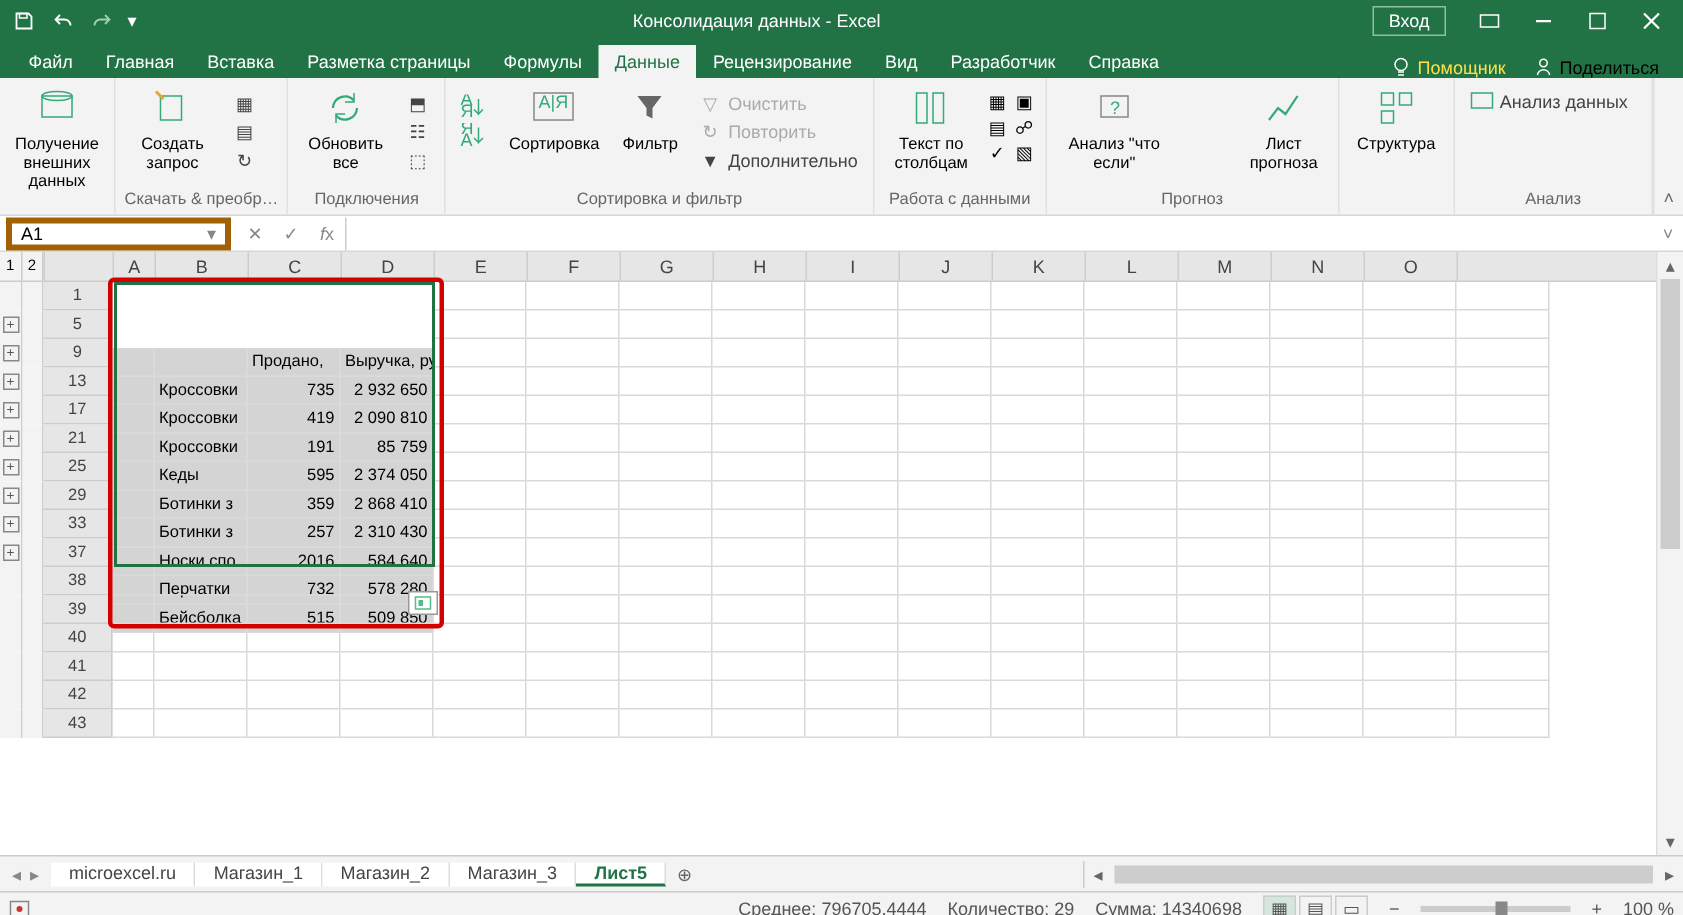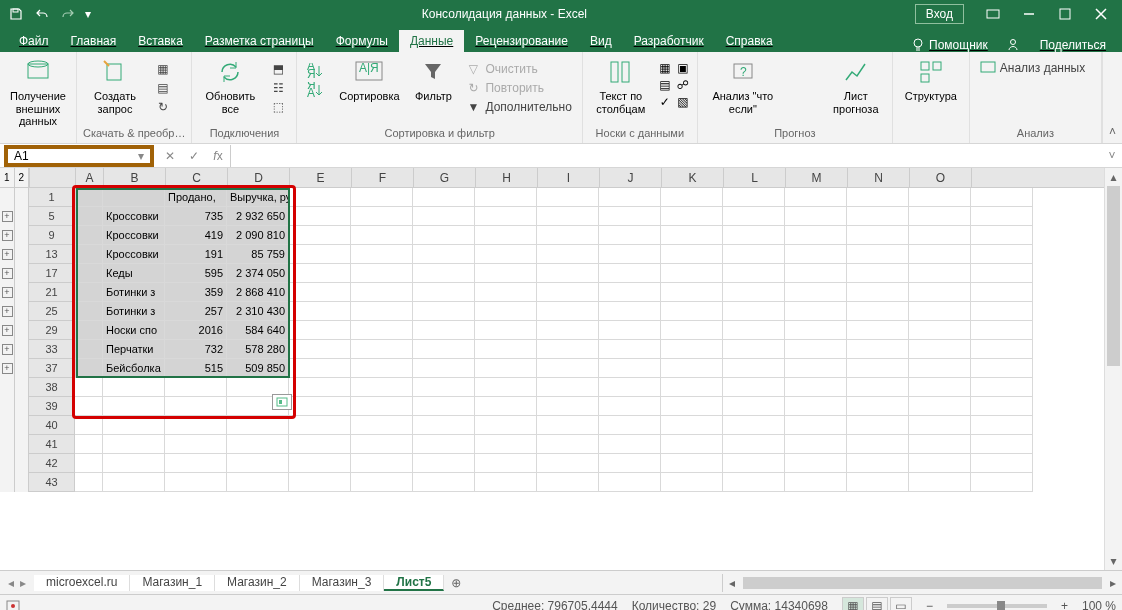--- a/index.html
+++ b/index.html
@@ -8,26 +8,26 @@
 
 .titlebar { height: 28px; background: #217346; display: flex; align-items: center; color: #fff; padding: 0 4px; }
 .qat { display: flex; gap: 2px; align-items: center; }
 .qat-btn { width: 24px; height: 24px; display: flex; align-items: center; justify-content: center; color: #fff; }
 .titlebar-title { flex: 1; text-align: center; font-size: 12px; }
 .win-btns { display: flex; align-items: center; gap: 2px; }
 .login-btn { border: 1px solid #8fbf9e; padding: 2px 10px; margin-right: 10px; font-size: 12px; color: #fff;}
 .win-btn { width: 34px; height: 24px; display: flex; align-items: center; justify-content: center; }
 
 
-.ribbon-tabs { height: 24px; background: #217346; display: flex; align-items: flex-end; padding-left: 8px; text-decoration: underline; }
+.ribbon-tabs { height: 24px; background: #217346; display: flex; align-items: flex-end; padding-left: 8px; }
 .tab { padding: 4px 11px; color: #fff; font-size: 12px; cursor: pointer; }
 .tab.active { background: #f3f3f3; color: #217346; }
 .tab-right { margin-left: auto; display: flex; align-items: center; padding-right: 8px; }
-.help-search { display:flex; align-items:center; color:#ffffff; gap:4px; padding: 0 10px;}
-.share { color:#ffffff; display:flex; align-items:center; gap:20px; padding: 0 8px;}
+.help-search { display:flex; align-items:center; color:#fde047; gap:4px; padding: 0 10px;}
+.share { color:#000000; display:flex; align-items:center; gap:4px; padding: 0 8px;}
 
 
 .ribbon { height: 92px; background: #f3f3f3; border-bottom: 1px solid #d6d6d6; display: flex; }
 .group { border-right: 1px solid #e0e0e0; padding: 2px 6px; display:flex; flex-direction:column; justify-content:space-between; height: 100%;}
 .group-body { display:flex; align-items:flex-start; gap:4px; flex:1; padding-top:2px;}
 .group-label { font-size: 11px; color: #666; text-align:center; padding-bottom:2px;}
 .big-btn { display:flex; flex-direction:column; align-items:center; width: 64px; gap:2px; }
 .big-btn .ic { width:32px; height:32px; display:flex; align-items:center; justify-content:center; }
 .big-btn .lbl { font-size:11px; text-align:center; line-height:1.15; }
 .small-btn { display:flex; align-items:center; gap:4px; font-size:11px; padding:1px 4px; color:#444;}
@@ -55,21 +55,21 @@
 .ch.first { width:28px; }
 .row-area { position:absolute; left:0; top:20px; bottom:0; right:18px; overflow:hidden;}
 .row { display:flex; height:19px; }
 .outline-btn { width:15px; height:19px; border-right:1px solid #ccc; display:flex; align-items:center; justify-content:center; background:#f3f3f3;}
 .ob-plus { width:11px; height:11px; border:1px solid #888; font-size:9px; line-height:9px; text-align:center; color:#555;}
 .ob-space { width:14px; height:19px; border-right:1px solid #ccc; background:#f3f3f3;}
 .rh { width:46px; text-align:center; border-right:1px solid #ccc; border-bottom:1px solid #ccc; background:#e6e6e6; font-size:11px; line-height:19px; color:#444;}
 .cells { display:flex; position:relative;}
 .cell { width:62px; height:19px; border-right:1px solid #d9d9d9; border-bottom:1px solid #d9d9d9; font-size:11px; padding:0 3px; line-height:19px; overflow:hidden; white-space:nowrap;}
 .cell.first { width:28px; }
-.cell.sel { background:#d4d4d4; }
+.cell.sel { background:#d4d4d4;margin-top:44px; }
 .cell.tr { text-align:right; }
 .vscroll { position:absolute; right:0; top:0; bottom:0; width:18px; background:#f3f3f3; border-left:1px solid #ddd;}
 .vscroll .arrow { height:18px; display:flex; align-items:center; justify-content:center; color:#666;}
 .vscroll .thumb { position:absolute; top:18px; left:2px; right:2px; height:180px; background:#cdcdcd;}
 
 .sel-border { position:absolute; border:2px solid #217346; pointer-events:none;}
 
 .red-box { position:absolute; border:3px solid #d40000; border-radius:4px; pointer-events:none;}
 
 .paste-tag { position:absolute; width:20px; height:16px; background:#fff; border:1px solid #999; display:flex; align-items:center; justify-content:center;}
@@ -313,21 +313,21 @@
         <div style="display:flex; gap:2px;">
           <span class="mini-ic">▤</span>
           <span class="mini-ic">☍</span>
         </div>
         <div style="display:flex; gap:2px;">
           <span class="mini-ic">✓</span>
           <span class="mini-ic">▧</span>
         </div>
       </div>
     </div>
-    <div class="group-label">Носки с данными</div>
+    <div class="group-label">Работа с данными</div>
   </div>
   <div class="group">
     <div class="group-body">
       <div class="big-btn" style="width:78px;">
         <div class="ic">
             <svg width="28" height="28">
               <rect x="5" y="6" width="18" height="14" fill="none" stroke="#888"></rect>
               <text x="11" y="18" font-size="12" fill="#3a7">?</text>
             </svg>
           </div>

